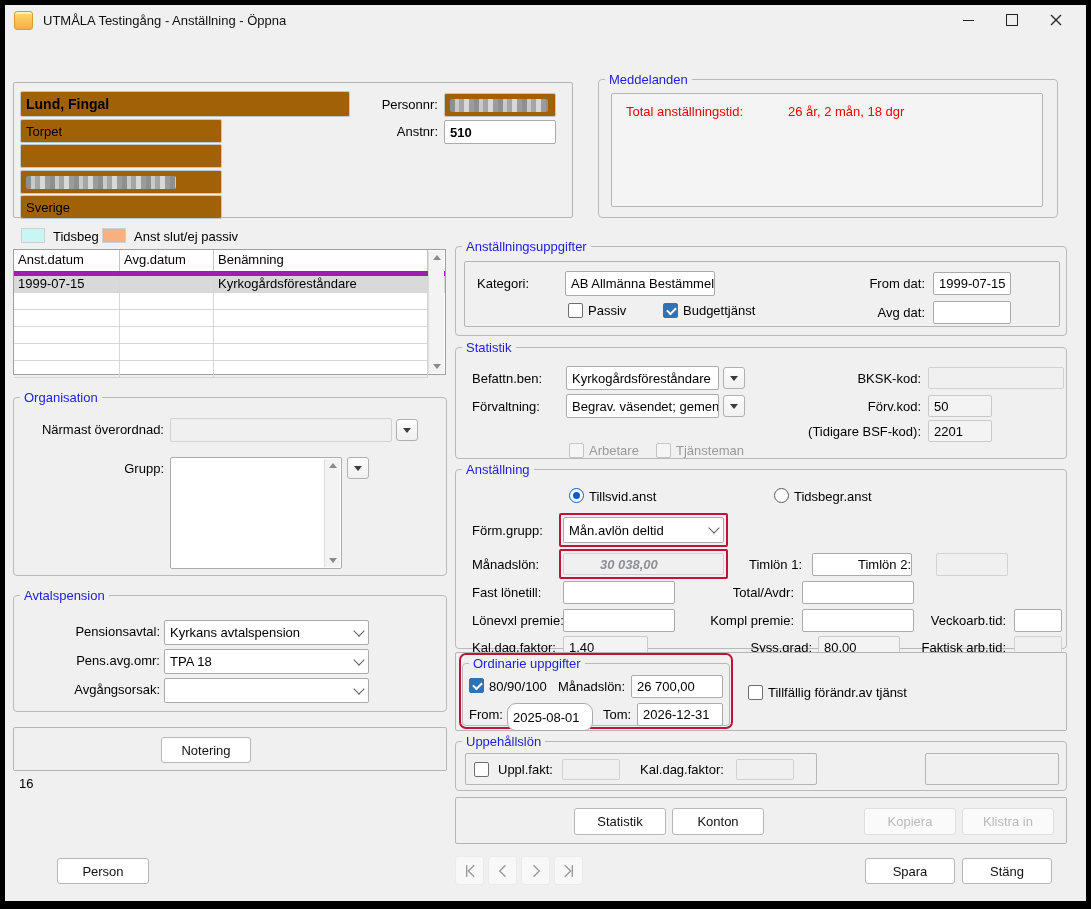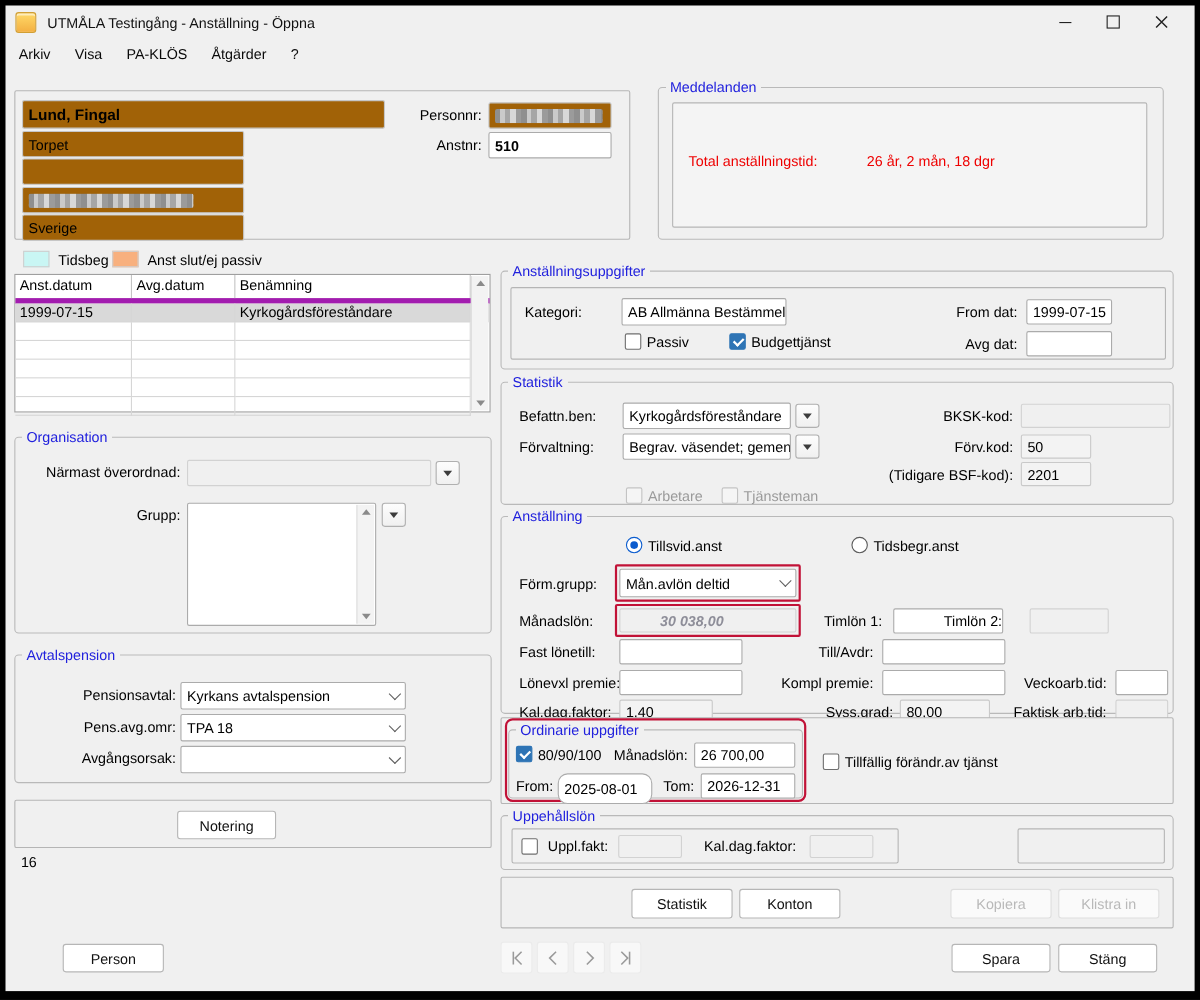--- a/index.html
+++ b/index.html
@@ -41,21 +41,21 @@
   .radio.sel::after{content:"";position:absolute;left:2.6px;top:2.6px;width:7px;height:7px;border-radius:50%;background:#0b5cce;}
   .btn{position:absolute;background:#fff;border:1px solid #b6b6b6;border-radius:3px;display:flex;align-items:center;justify-content:center;font-size:13px;color:#111;box-sizing:border-box;}
   .btn.dis{background:#fafafa;border-color:#dedede;color:#b9b9b9;}
   .navbtn{position:absolute;width:29px;height:29px;background:#f8f8f8;border:1px solid #ebebeb;border-radius:3px;display:flex;align-items:center;justify-content:center;box-sizing:border-box;}
   .vsb{position:absolute;top:1px;bottom:1px;right:1px;width:16px;background:#f3f3f3;border-left:1px solid #ddd;display:flex;flex-direction:column;justify-content:space-between;align-items:center;padding:4px 0;box-sizing:border-box;}
   .tri-up-s{width:0;height:0;border-left:4px solid transparent;border-right:4px solid transparent;border-bottom:5px solid #8a8a8a;}
   .tri-dn-s{width:0;height:0;border-left:4px solid transparent;border-right:4px solid transparent;border-top:5px solid #8a8a8a;}
   .pix{background-image:repeating-linear-gradient(90deg,#8f8f8f 0 5px,#cacaca 5px 9px,#a6a6a6 9px 14px,#d8d8d8 14px 19px,#9b9b9b 19px 24px),repeating-linear-gradient(0deg,rgba(255,255,255,.35) 0 4px,rgba(0,0,0,.18) 4px 8px);border-radius:2px;}
   .redbox{position:absolute;border:2.5px solid #c11237;border-radius:2px;box-sizing:border-box;}
   fieldset.grp.redline{outline:2.5px solid #c11237;outline-offset:1px;}
-  .msg-red{color:#ee0000;margin-top:35px;}
+  .msg-red{color:#ee0000;}
   .swatch{position:absolute;width:24px;height:15px;border:1px solid #cfcfcf;box-sizing:border-box;}
 
   
   .tbl{position:absolute;background:#fff;border:1px solid #9f9f9f;box-sizing:border-box;}
   .tbl .hdr{display:flex;height:21px;border-bottom:5px solid #a21caf;}
   .tbl .hdr div{border-right:1px solid #c4c4c4;padding:2px 0 0 4px;box-sizing:border-box;}
   .tbl .row{display:flex;height:17px;}
   .tbl .row div{border-right:1px solid #d6d6d6;border-bottom:1px solid #d6d6d6;padding:0 0 0 4px;box-sizing:border-box;overflow:hidden;white-space:nowrap;}
   .tbl .row.sel{background:#d9d9d9;}
   .c1{width:106px;}.c2{width:94px;}.c3{width:214px;}
@@ -77,27 +77,20 @@
             <span></span>
           </div>
       <div class="wc close">
         <svg width="12" height="12" viewBox="0 0 12 12">
               <path d="M1 1 L11 11 M11 1 L1 11" stroke="#222" stroke-width="1.3"></path>
             </svg>
       </div>
     </div>
   </div>
 
-  <div class="menubar">
-    <span class="menu-item">Arkiv</span>
-    <span class="menu-item">Visa</span>
-    <span class="menu-item">PA-KLÖS</span>
-    <span class="menu-item">Åtgärder</span>
-    <span class="menu-item">?</span>
-  </div>
 
   <div class="panel" style="left:8px;top:77px;width:560px;height:136px;">
     <div class="field ro" style="left:6px;top:8px;width:330px;height:26px;font-weight:bold;font-size:14px;">
           <span>Lund, Fingal</span>
         </div>
     <div class="field ro" style="left:6px;top:36px;width:202px;height:24px;">
           <span>Torpet</span>
         </div>
     <div class="field ro" style="left:6px;top:61px;width:202px;height:24px;">
           <span></span>
@@ -302,21 +295,21 @@
     <div class="field" style="left:356px;top:76px;width:100px;height:23px;">
           <span></span>
         </div>
     <div class="rlbl" style="left:375px;top:80px;width:80px;">Timlön 2:</div>
     <div class="field dis" style="left:480px;top:76px;width:72px;height:23px;">
           <span></span>
         </div>
 
     <div class="lbl" style="left:16px;top:108px;">Fast lönetill:</div>
     <div class="field" style="left:107px;top:104px;width:112px;height:23px;"></div>
-    <div class="rlbl" style="left:250px;top:108px;width:88px;">Till/Avdr:</div>
+    <div class="rlbl" style="left:250px;top:108px;width:88px;">Total/Avdr:</div>
     <div class="field" style="left:346px;top:104px;width:112px;height:23px;"></div>
 
     <div class="lbl" style="left:16px;top:136px;">Lönevxl premie:</div>
     <div class="field" style="left:107px;top:132px;width:112px;height:23px;"></div>
     <div class="rlbl" style="left:220px;top:136px;width:118px;">Kompl premie:</div>
     <div class="field" style="left:346px;top:132px;width:112px;height:23px;"></div>
     <div class="rlbl" style="left:450px;top:136px;width:100px;">Veckoarb.tid:</div>
     <div class="field" style="left:558px;top:132px;width:48px;height:23px;"></div>
 
     <div class="lbl" style="left:16px;top:163px;">Kal.dag.faktor:</div>

